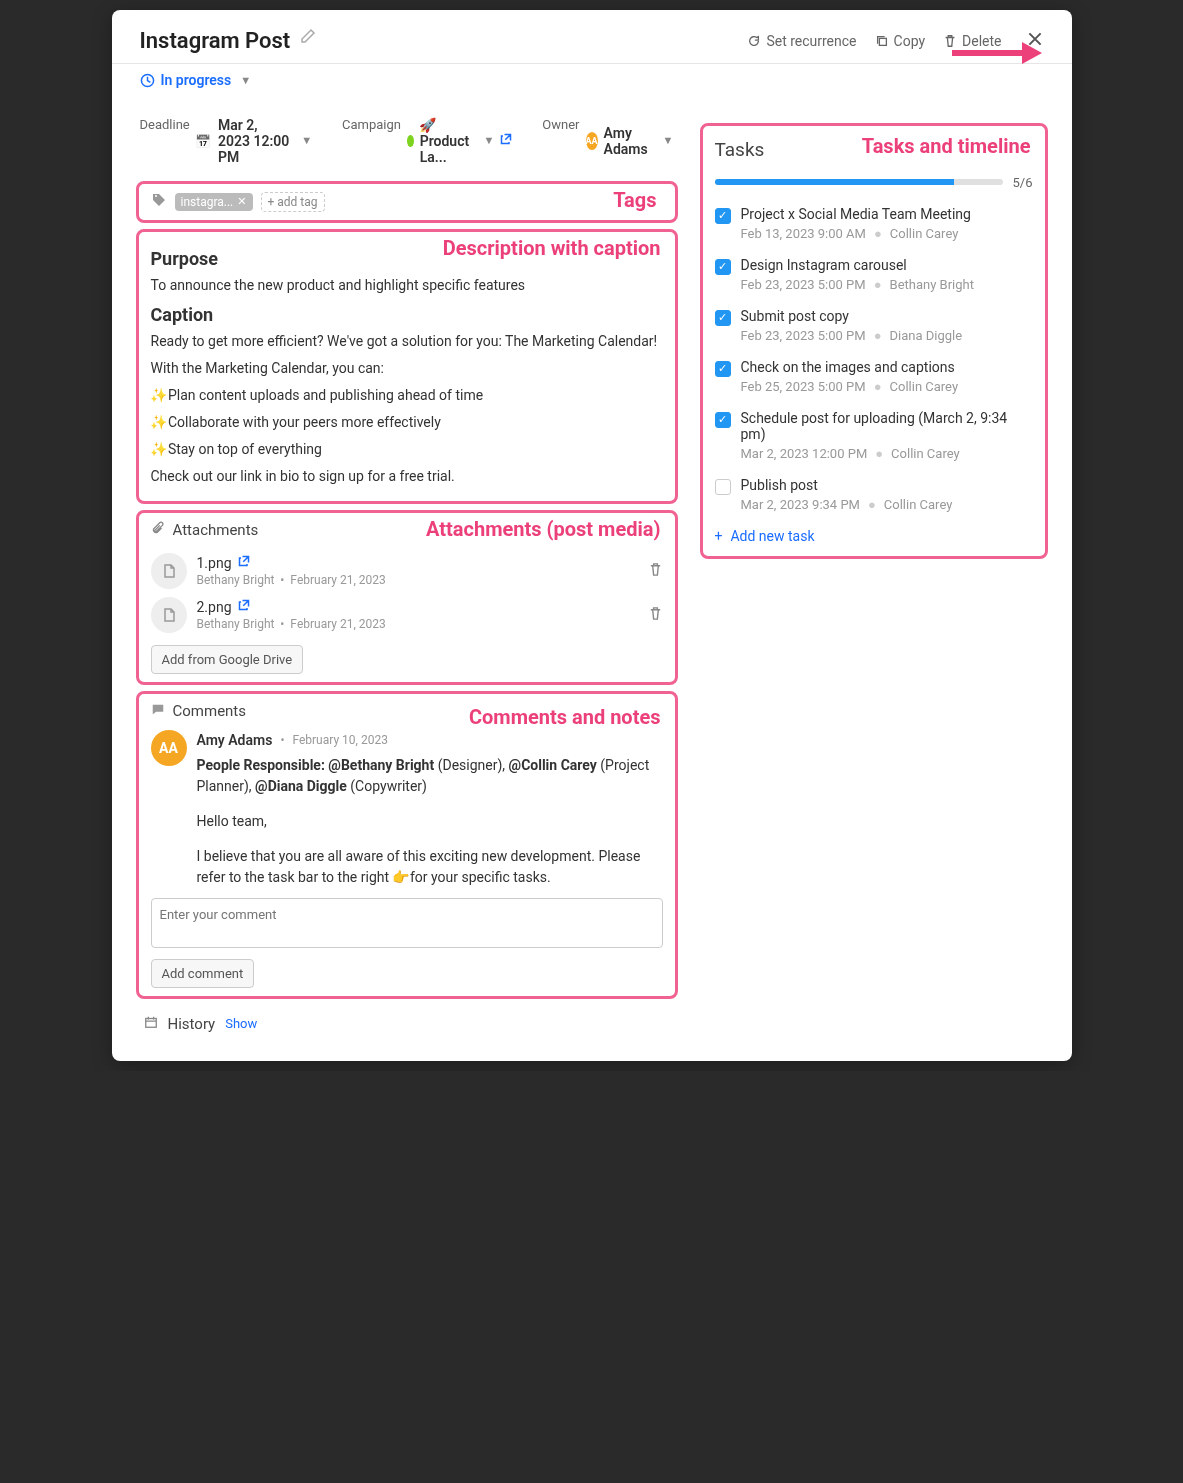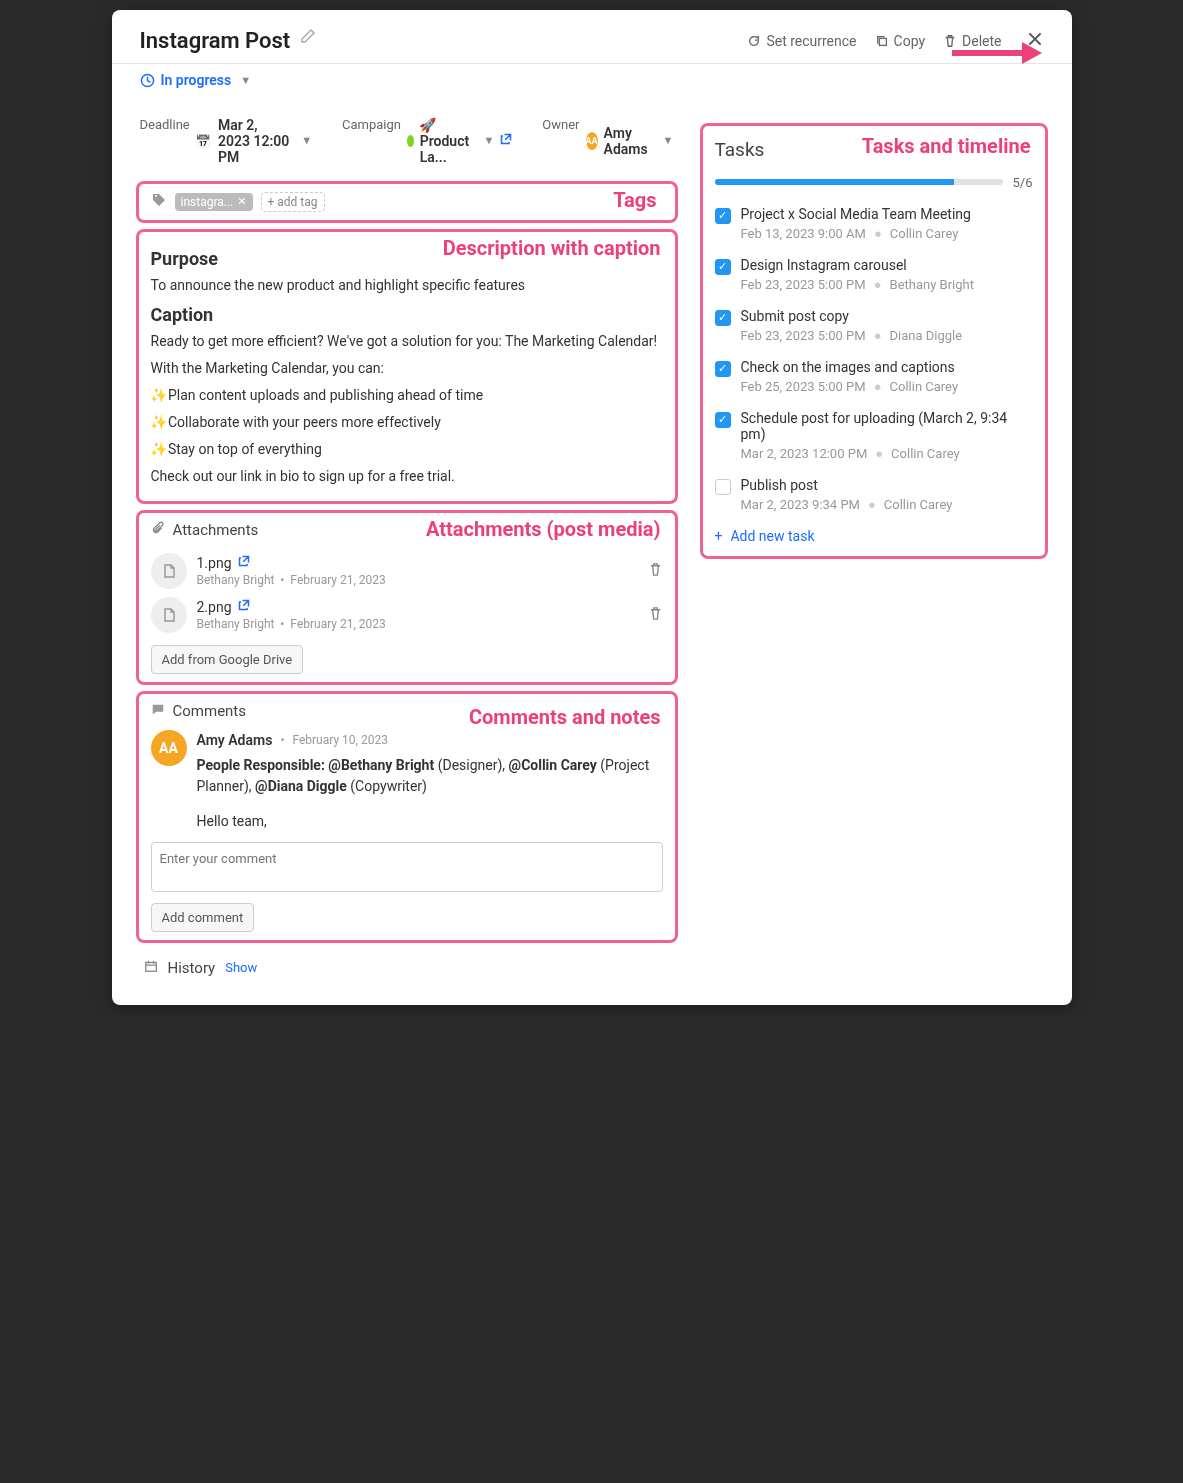--- a/index.html
+++ b/index.html
@@ -326,20 +326,21 @@
             <div>
               <b>People Responsible:</b>
               <b>@Bethany Bright</b>
               <span>(Designer),</span>
               <b>@Collin Carey</b>
               <span>(Project Planner),</span>
               <b>@Diana Diggle</b>
               <span>(Copywriter)</span>
             </div>
             <p style="margin-top:14px">Hello team,</p>
+            <p style="margin-top:14px">I believe that you are all aware of this exciting new development. Please refer to the task bar to the right 👉for your specific tasks.</p>
           </div>
         </div>
         <textarea class="comment-input" placeholder="Enter your comment" style=""></textarea>
         <span class="add-comment-btn">Add comment</span>
       </div>
 
       <div class="history-row">
         <span class="section-icon">
           <svg width="14" height="14" viewBox="0 0 16 16" fill="none" stroke="#888" stroke-width="1.5">
               <rect x="2" y="4" width="12" height="10"></rect>

